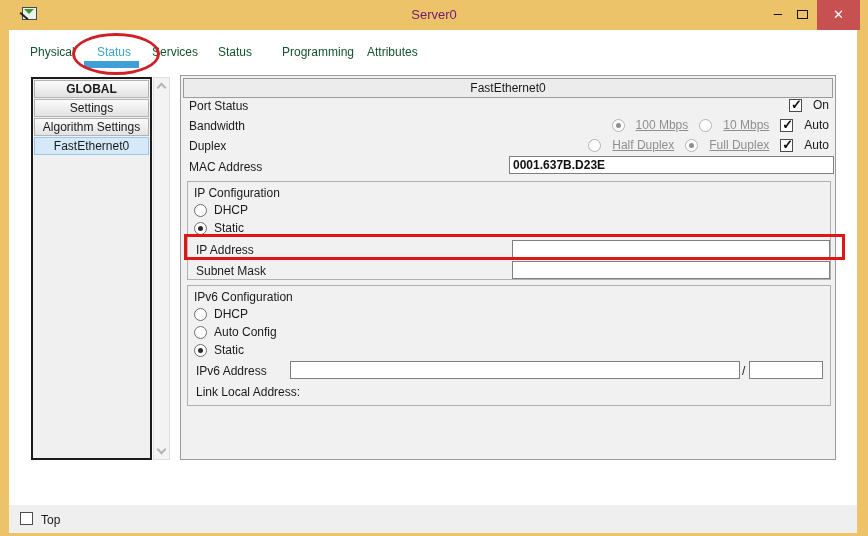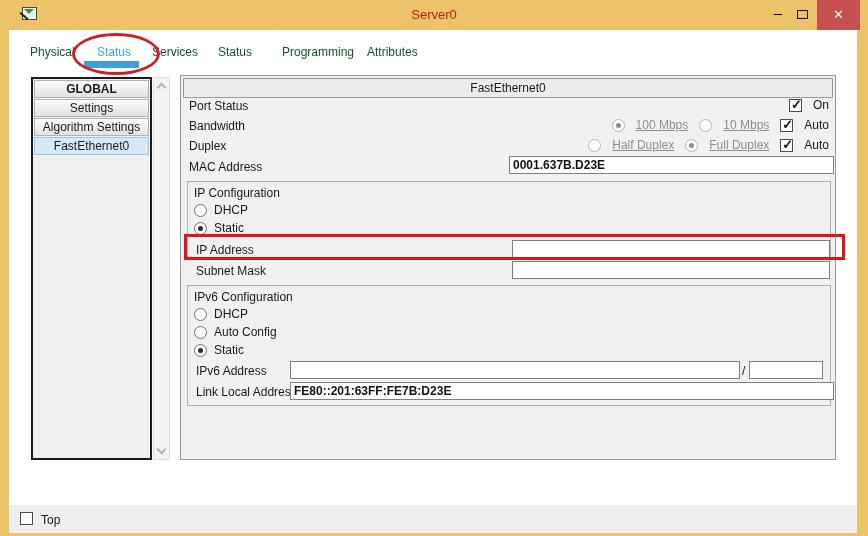--- a/index.html
+++ b/index.html
@@ -8,21 +8,21 @@
     position:relative;
     background:#ecc368;
     font-family:"Liberation Sans", sans-serif;
     font-size:12px;
     color:#1a1a1a;
     overflow:hidden;
   }
   
   .titlebar { position:absolute; left:0; top:0; width:868px; height:30px; }
   .win-title { position:absolute; left:0; top:0; width:100%; height:14px; line-height:30px;
-    text-align:center; font-size:13px; color:#b91c1c; }
+    text-align:center; font-size:13px; color:#701a75; }
   .app-icon { position:absolute; left:22px; top:7px; width:15px; height:13px;
     background:#e9f3e7; border:1px solid #4a4a4a; }
   .app-icon::before { content:""; position:absolute; left:1px; top:1px;
     border-left:5px solid transparent; border-right:5px solid transparent;
     border-top:5px solid #3f8f3f; }
   .app-icon::after { content:""; position:absolute; left:-4px; top:7px; width:10px; height:2px;
     background:#222; transform:rotate(40deg); }
   .btn-min { position:absolute; left:766px; top:0; width:24px; height:30px; text-align:center;
     line-height:26px; color:#111; font-size:15px; cursor:default; }
   .btn-max { position:absolute; left:790px; top:0; width:24px; height:30px; cursor:default; }
@@ -143,21 +143,21 @@
     <span class="dim">Half Duplex</span>
     <span class="radio disabled checked"></span>
     <span class="dim">Full Duplex</span>
     <span class="cb checked"></span>
     <span>Auto</span>
   </div>
 
   <div class="prow-label" style="top:84px">MAC Address</div>
   <input class="tinput" style="left: 328px; top: 80px; width: 325px;" value="0001.637B.D23E">
 
-  <div class="groupbox" style="top:105px; height:79px">
+  <div class="groupbox" style="top:105px; height:99px">
     <div class="gb-title">IP Configuration</div>
     <div class="radio-row" style="top:21px">
       <span class="radio"></span>
       <span>DHCP</span>
     </div>
     <div class="radio-row" style="top:39px">
       <span class="radio checked"></span>
       <span>Static</span>
     </div>
     <div class="prow-label" style="top:61px">IP Address</div>
@@ -178,21 +178,20 @@
     </div>
     <div class="radio-row" style="top:57px">
       <span class="radio checked"></span>
       <span>Static</span>
     </div>
     <div class="prow-label" style="top:78px">IPv6 Address</div>
     <input class="tinput" style="left: 102px; top: 75px; width: 450px;" value="">
     <span style="position:absolute; left:554px; top:78px">/</span>
     <input class="tinput" style="left: 561px; top: 75px; width: 74px;" value="">
     <div class="prow-label" style="top:99px">Link Local Address:</div>
-    <input class="tinput" style="left: 102px; top: 96px; width: 544px;" value="FE80::201:63FF:FE7B:D23E">
   </div>
 </div>
 
 <div class="footer">
   <span class="cb"></span>
   <span class="footer-label">Top</span>
 </div>
 
 <div class="annot-ellipse"></div>
 <div class="annot-rect"></div>

